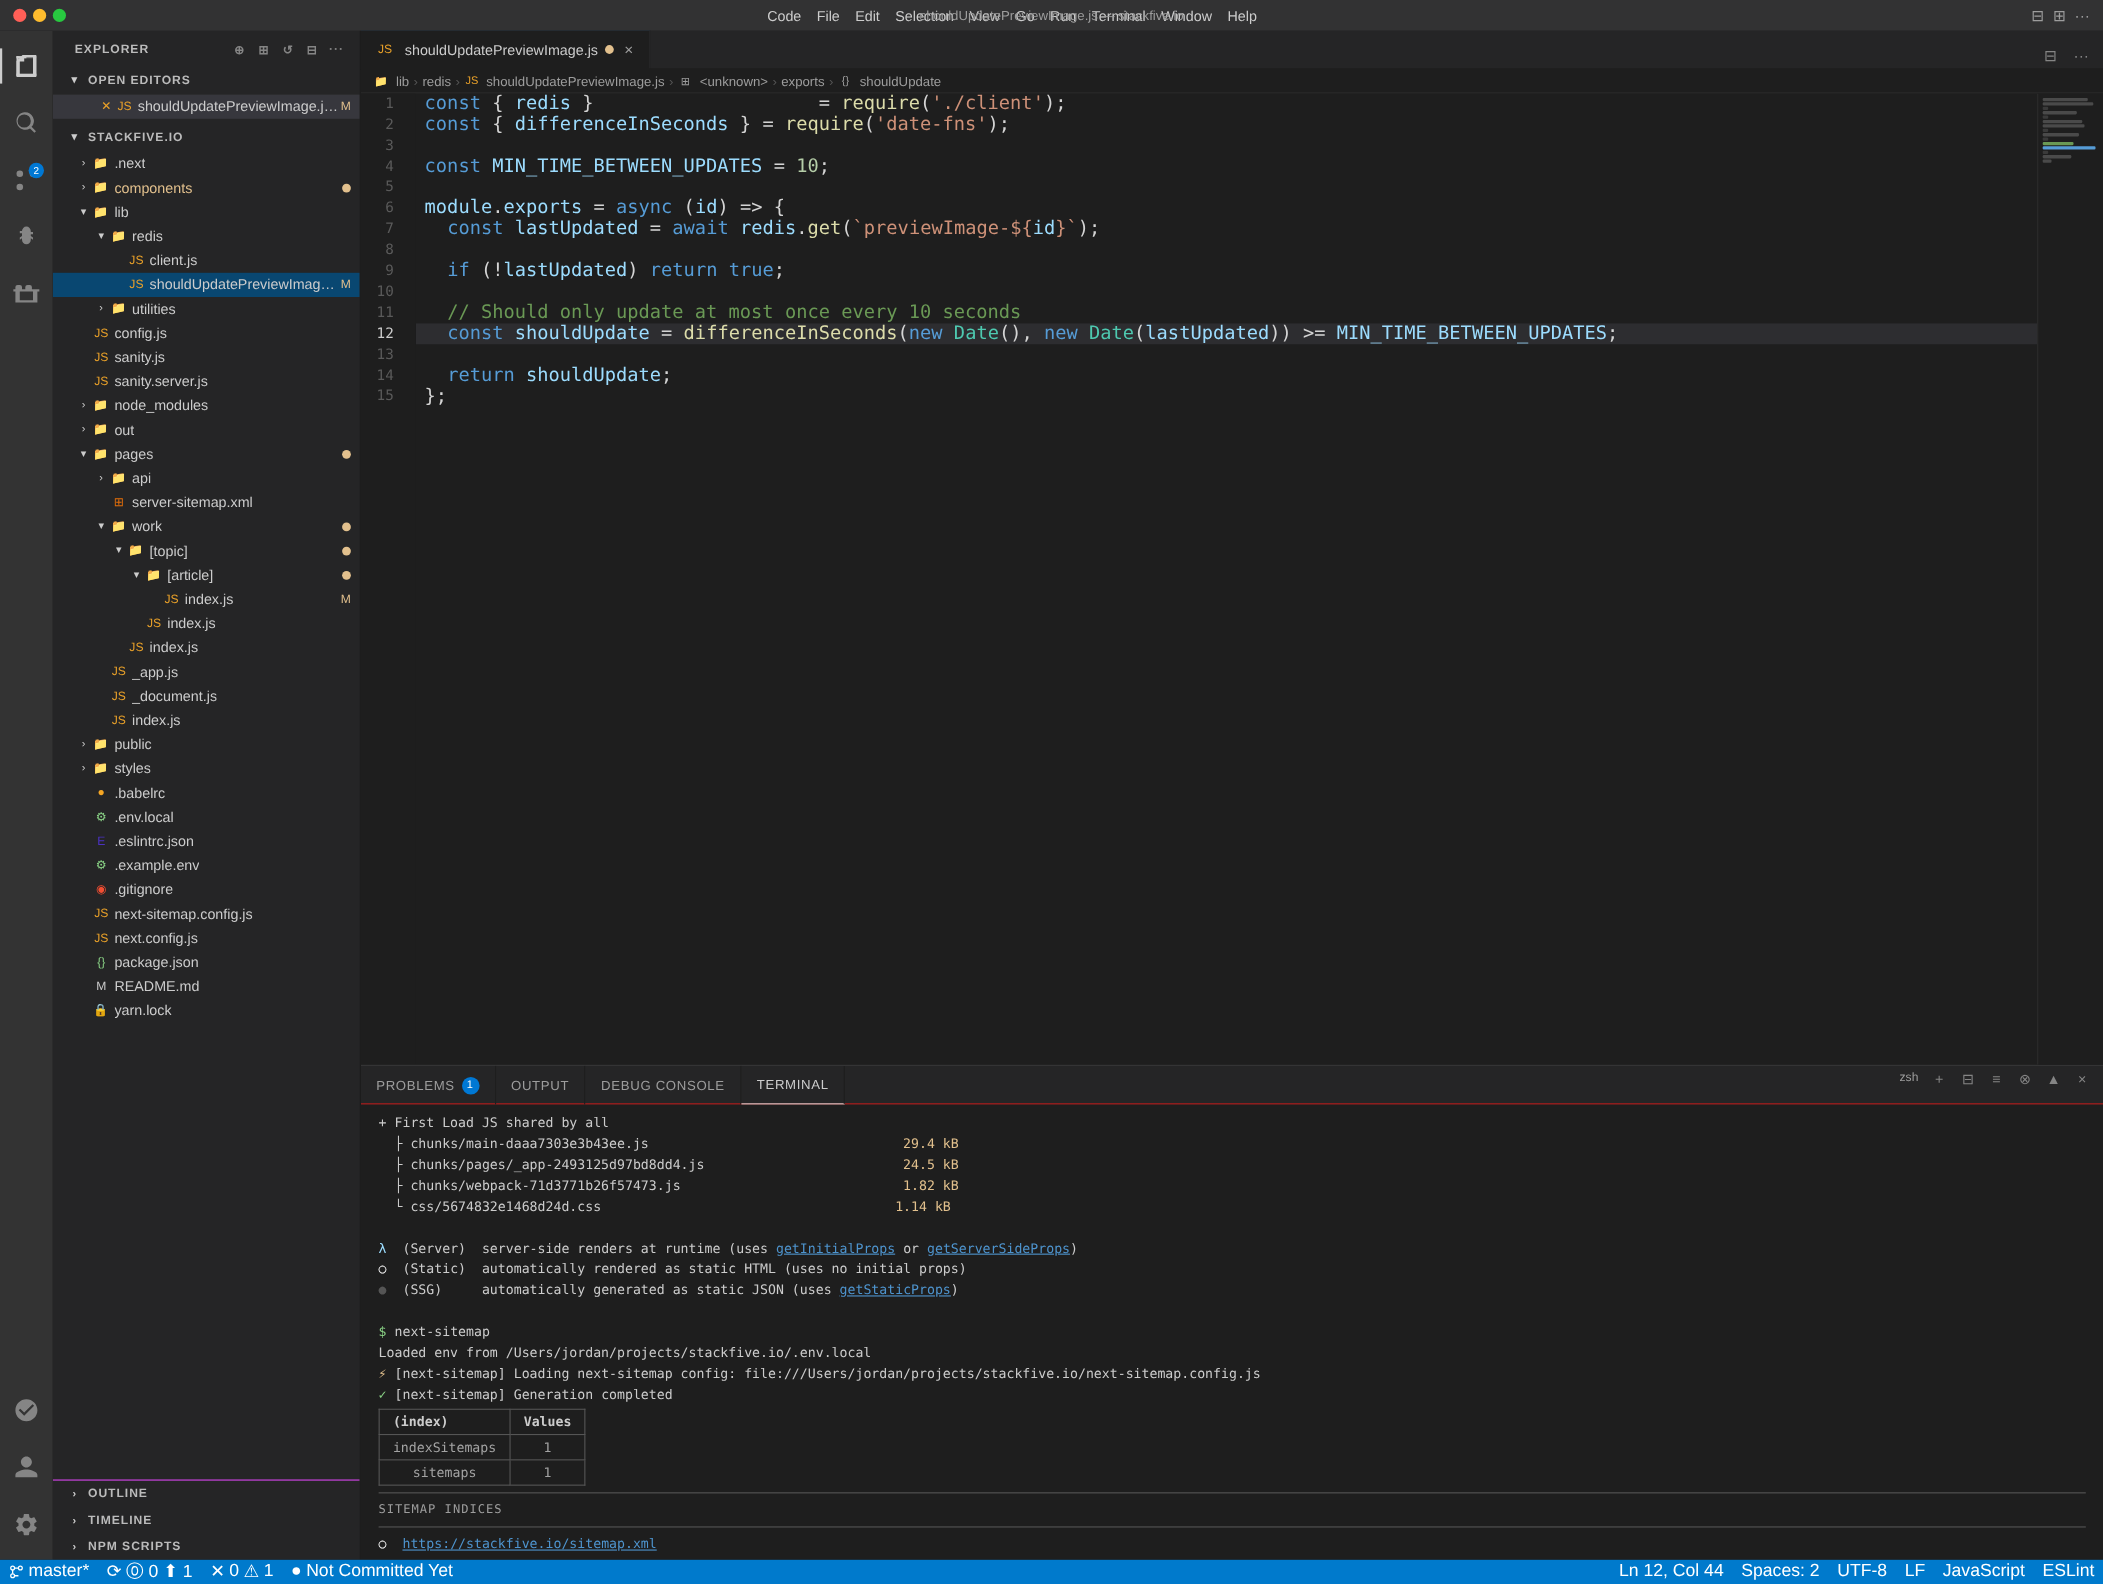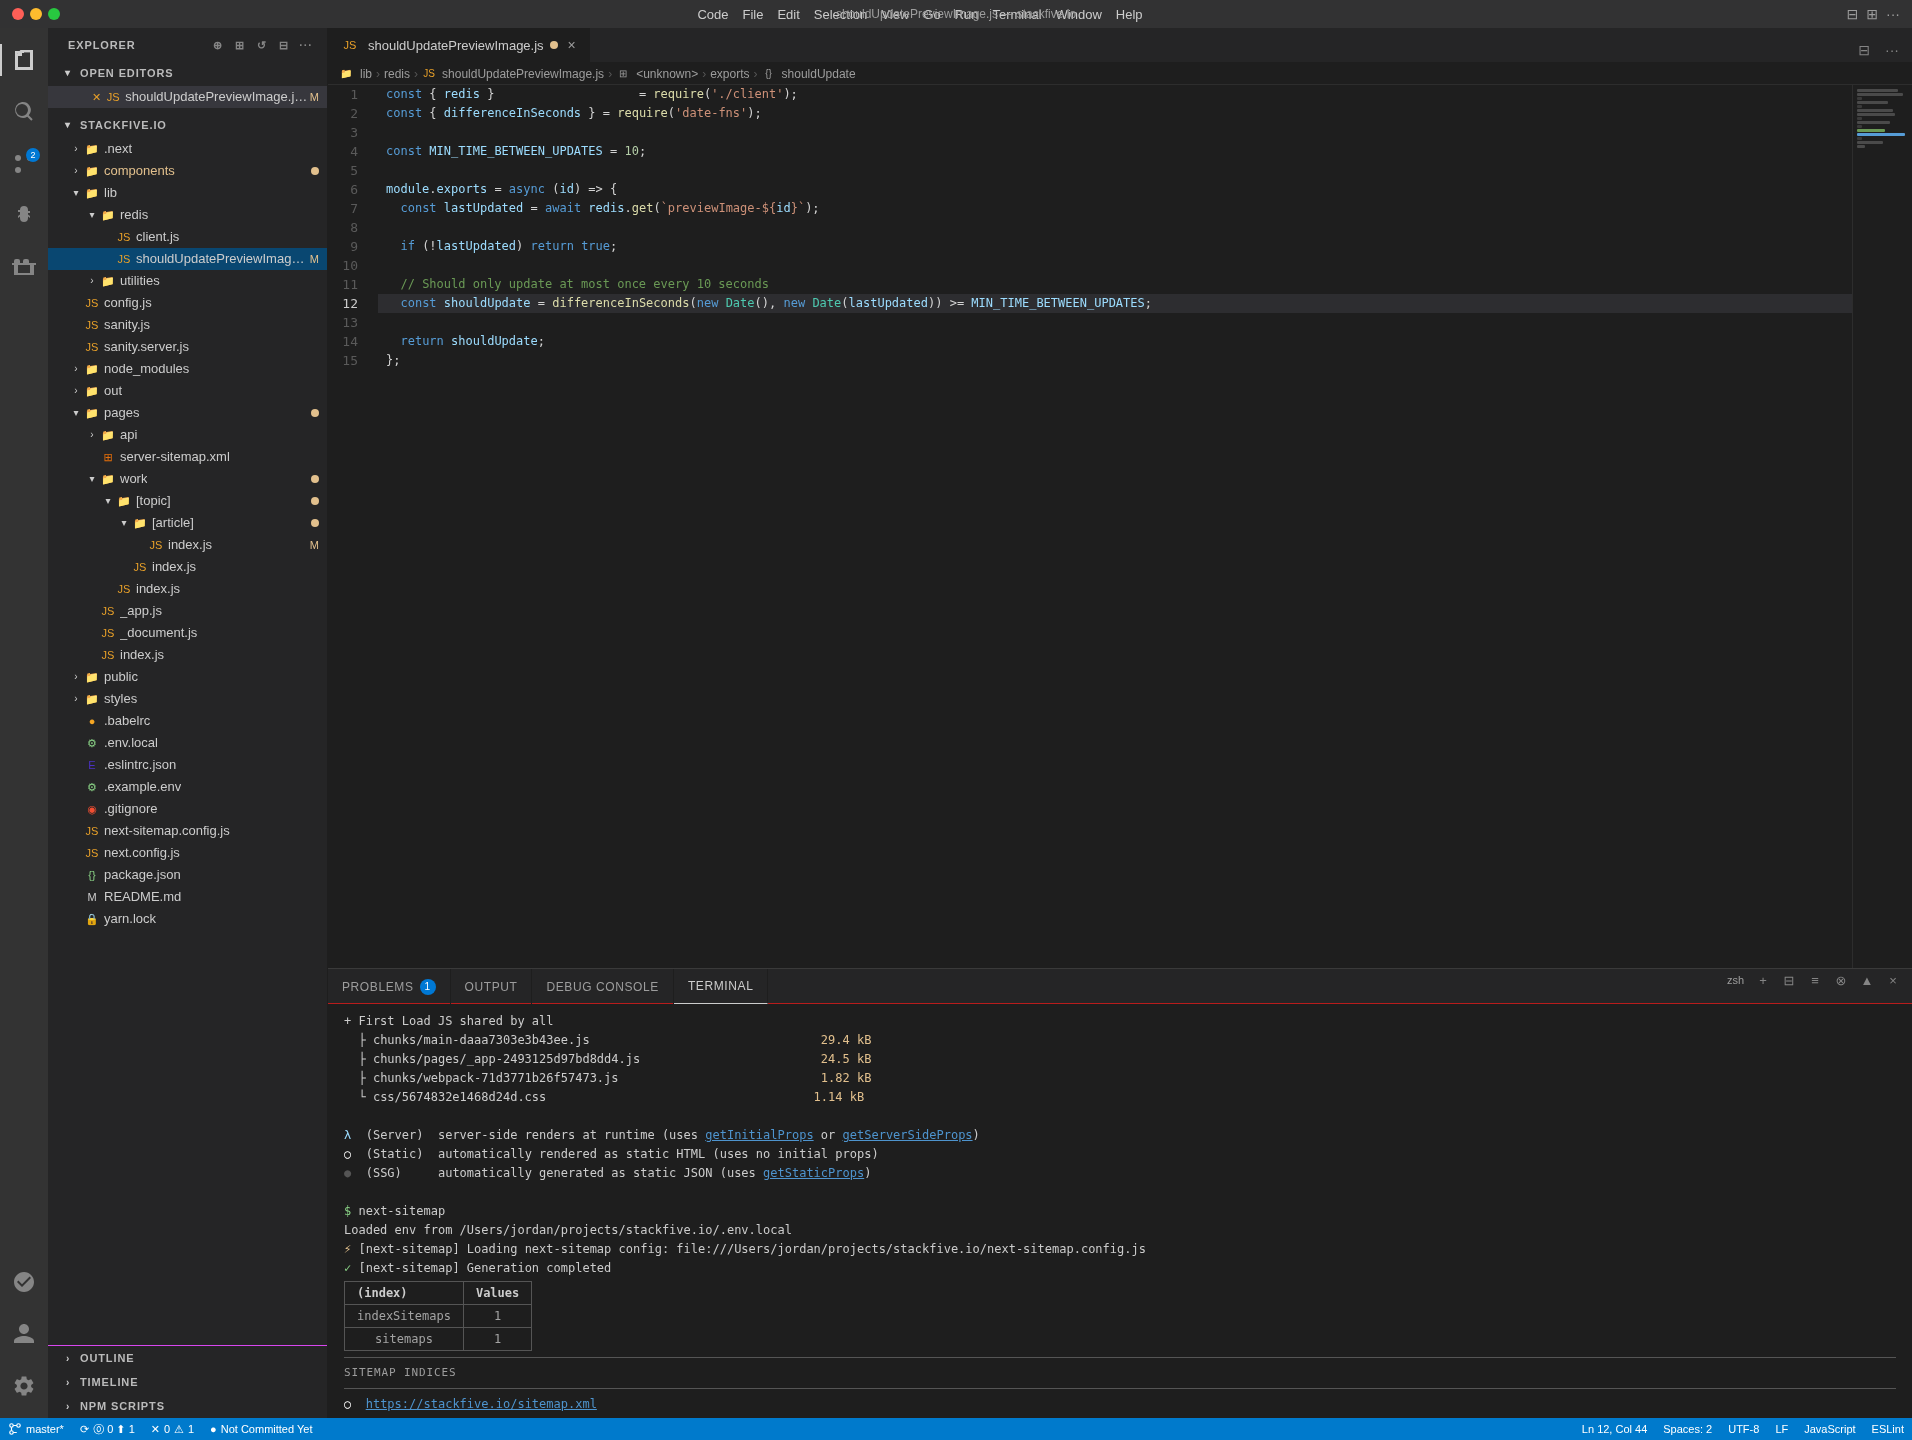--- a/index.html
+++ b/index.html
@@ -356,21 +356,21 @@
       justify-content: flex-end;
       padding-right: 8px;
     }
     .line-num.active { color: #cccccc; }
 
     .code-content {
       flex: 1;
       padding: 0 0 0 0;
       overflow: auto;
       font-family: 'Consolas', 'Monaco', monospace;
-      font-size: 12px;
+      font-size: 17px;
       line-height: 19px;
     }
     .code-content::-webkit-scrollbar { width: 10px; height: 10px; }
     .code-content::-webkit-scrollbar-thumb { background: #424242; }
 
     .code-line {
       height: 19px;
       display: flex;
       align-items: center;
       padding-left: 8px;
@@ -528,21 +528,21 @@
       letter-spacing: 0.08em;
       margin: 4px 0;
     }
 
     
     .statusbar {
       height: 22px;
       background: #007acc;
       display: flex;
       align-items: center;
-      font-size: 11px;
+      font-size: 16px;
       color: white;
       flex-shrink: 0;
     }
     .statusbar-left {
       display: flex;
       align-items: center;
       height: 100%;
     }
     .statusbar-item {
       padding: 0 8px;

